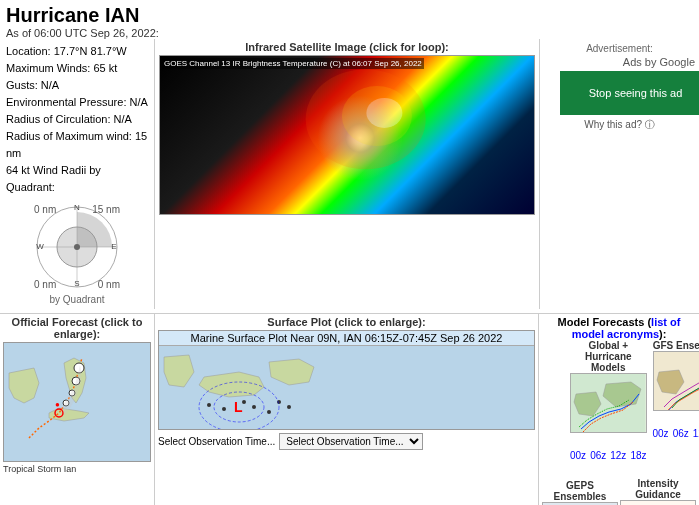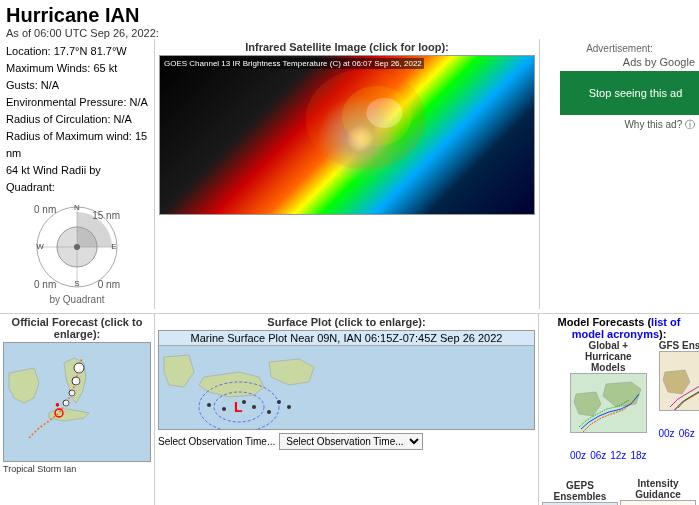--- a/index.html
+++ b/index.html
@@ -52,21 +52,21 @@
     .radii-circle-container svg {
       position: absolute;
       top: 0; left: 0;
     }
     .radii-label {
       position: absolute;
       font-size: 10px;
       color: #555;
     }
     .radii-label.nw { top: 2px; left: 2px; }
-    .radii-label.ne { top: 8px; right: 2px; }
+    .radii-label.ne { top: 2px; right: 2px; }
     .radii-label.sw { bottom: 2px; left: 2px; }
     .radii-label.se { bottom: 2px; right: 2px; }
     .by-quadrant {
       font-size: 10px;
       color: #666;
       text-align: center;
       margin-top: 2px;
     }
     
     .center-panel {
@@ -130,21 +130,21 @@
       background: #b8d4e8;
       border: 1px solid #999;
       position: relative;
       overflow: hidden;
     }
     .forecast-map { height: 120px; }
     .surface-map { height: 100px; }
     .model-grid {
       display: grid;
       grid-template-columns: 1fr 1fr;
-      gap: 12px;
+      gap: 6px;
       padding-left: 28px;
     }
     .model-map {
       height: 60px;
       background: #e8f0e0;
       border: 1px solid #aaa;
       position: relative;
     }
     .model-links {
       display: flex;
@@ -185,21 +185,21 @@
       border: none;
       padding: 16px 0;
       font-size: 11px;
       cursor: pointer;
       margin: 3px 16px;
       text-align: center;
     }
     .why-ad {
       font-size: 10px;
       color: #555;
-      text-align: right;
+      text-align: center;
       cursor: pointer;
     }
     
     .forecast-footer {
       font-size: 9px;
       color: #333;
       margin-top: 2px;
     }
     .surface-time-select {
       display: flex;

